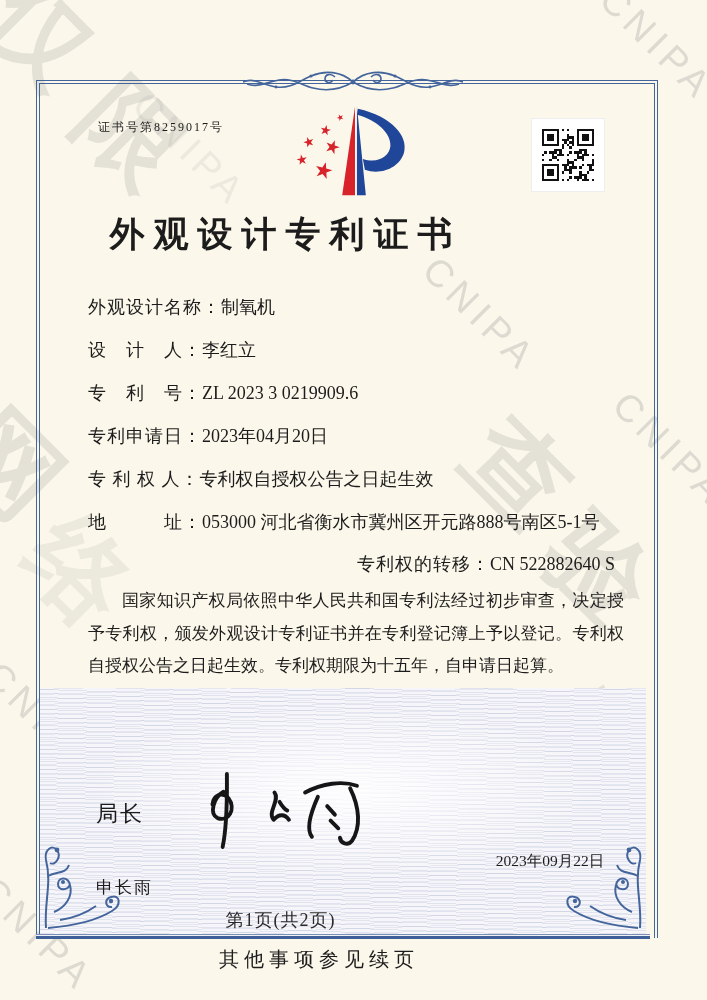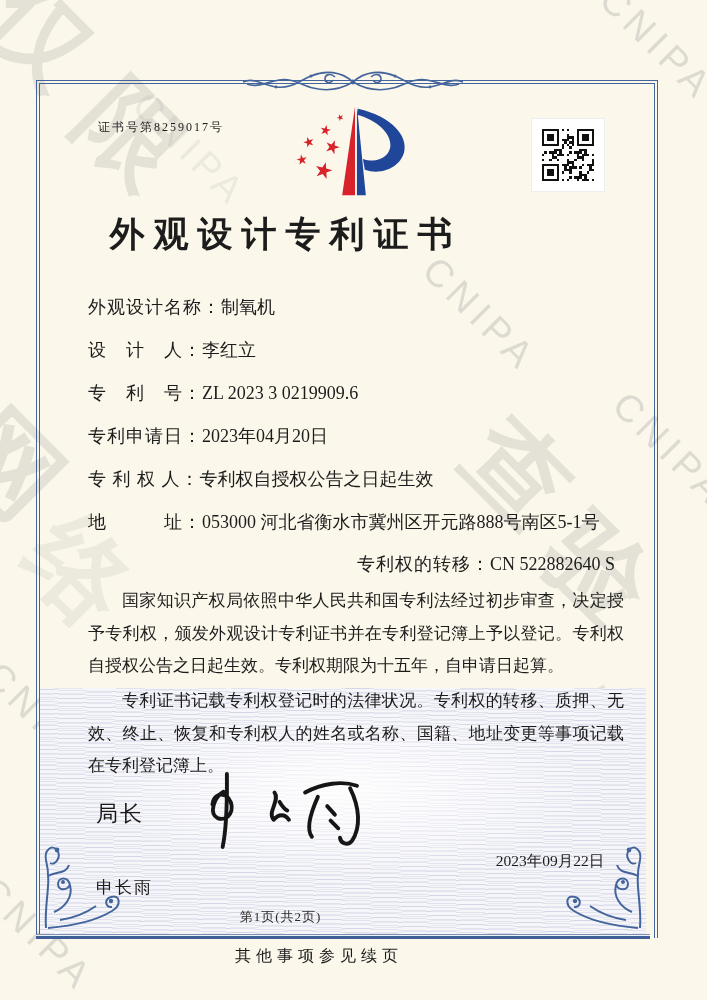--- a/index.html
+++ b/index.html
@@ -57,23 +57,23 @@
   #body-text p{margin:0 0 2px 0;text-indent:2em;}
 
   
   #signer-title{position:absolute;z-index:2;left:96px;top:799px;font-size:22px;letter-spacing:2px;}
   #signer-name{position:absolute;z-index:2;left:96px;top:876px;font-size:17px;letter-spacing:2px;}
   #signature{position:absolute;z-index:2;left:198px;top:768px;width:170px;height:84px;}
   #issue-date{position:absolute;z-index:2;left:460px;top:851px;width:180px;text-align:center;font-size:15.5px;}
 
   
   #page-info{position:absolute;z-index:2;left:0;top:908px;width:561px;text-align:center;
-    font-size:13px;color:#2a2a2a;letter-spacing:1px;}
+    font-size:18px;color:#2a2a2a;letter-spacing:1px;}
   #footer-note{position:absolute;z-index:2;left:0;top:946px;width:638px;text-align:center;
-    font-size:16px;letter-spacing:5px;}
+    font-size:20px;letter-spacing:5px;}
 </style>
 </head>
 <body>
 
 <div id="page">
 
   <span class="wm-char" id="w1">仅</span>
   <span class="wm-char" id="w2">限</span>
   <span class="wm-char" id="w3">网</span>
   <span class="wm-char" id="w4">络</span>
@@ -380,21 +380,20 @@
     <span class="lbl">地　　　址：</span><span>053000 河北省衡水市冀州区开元路888号南区5-1号</span>
   </div>
   <div class="field-row" id="fr7">
     <span id="grant-no-group">
       <span class="lbl">专利权的转移：</span><span>CN 522882640 S</span>
     </span>
   </div>
 
   <div id="body-text">
     <p>国家知识产权局依照中华人民共和国专利法经过初步审查，决定授予专利权，颁发外观设计专利证书并在专利登记簿上予以登记。专利权自授权公告之日起生效。专利权期限为十五年，自申请日起算。</p>
-    <p>专利证书记载专利权登记时的法律状况。专利权的转移、质押、无效、终止、恢复和专利权人的姓名或名称、国籍、地址变更等事项记载在专利登记簿上。</p>
   </div>
 
   <div id="signer-title">局长</div>
   <div id="signer-name">申长雨</div>
   <svg id="signature" viewBox="0 0 200 95">
     <g stroke="#161616" fill="none" stroke-width="4.6" stroke-linecap="round" stroke-linejoin="round">
       <path d="M30,26 C18,33 13,52 23,57 C36,62 45,46 36,34 C29,25 18,30 17,41"></path>
       <path d="M34,5 C34,30 35,62 29,91"></path>
       <path d="M90,27 C97,36 81,50 89,59 C95,52 102,52 107,59"></path>
       <path d="M96,38 C99,43 101,46 105,48"></path>

